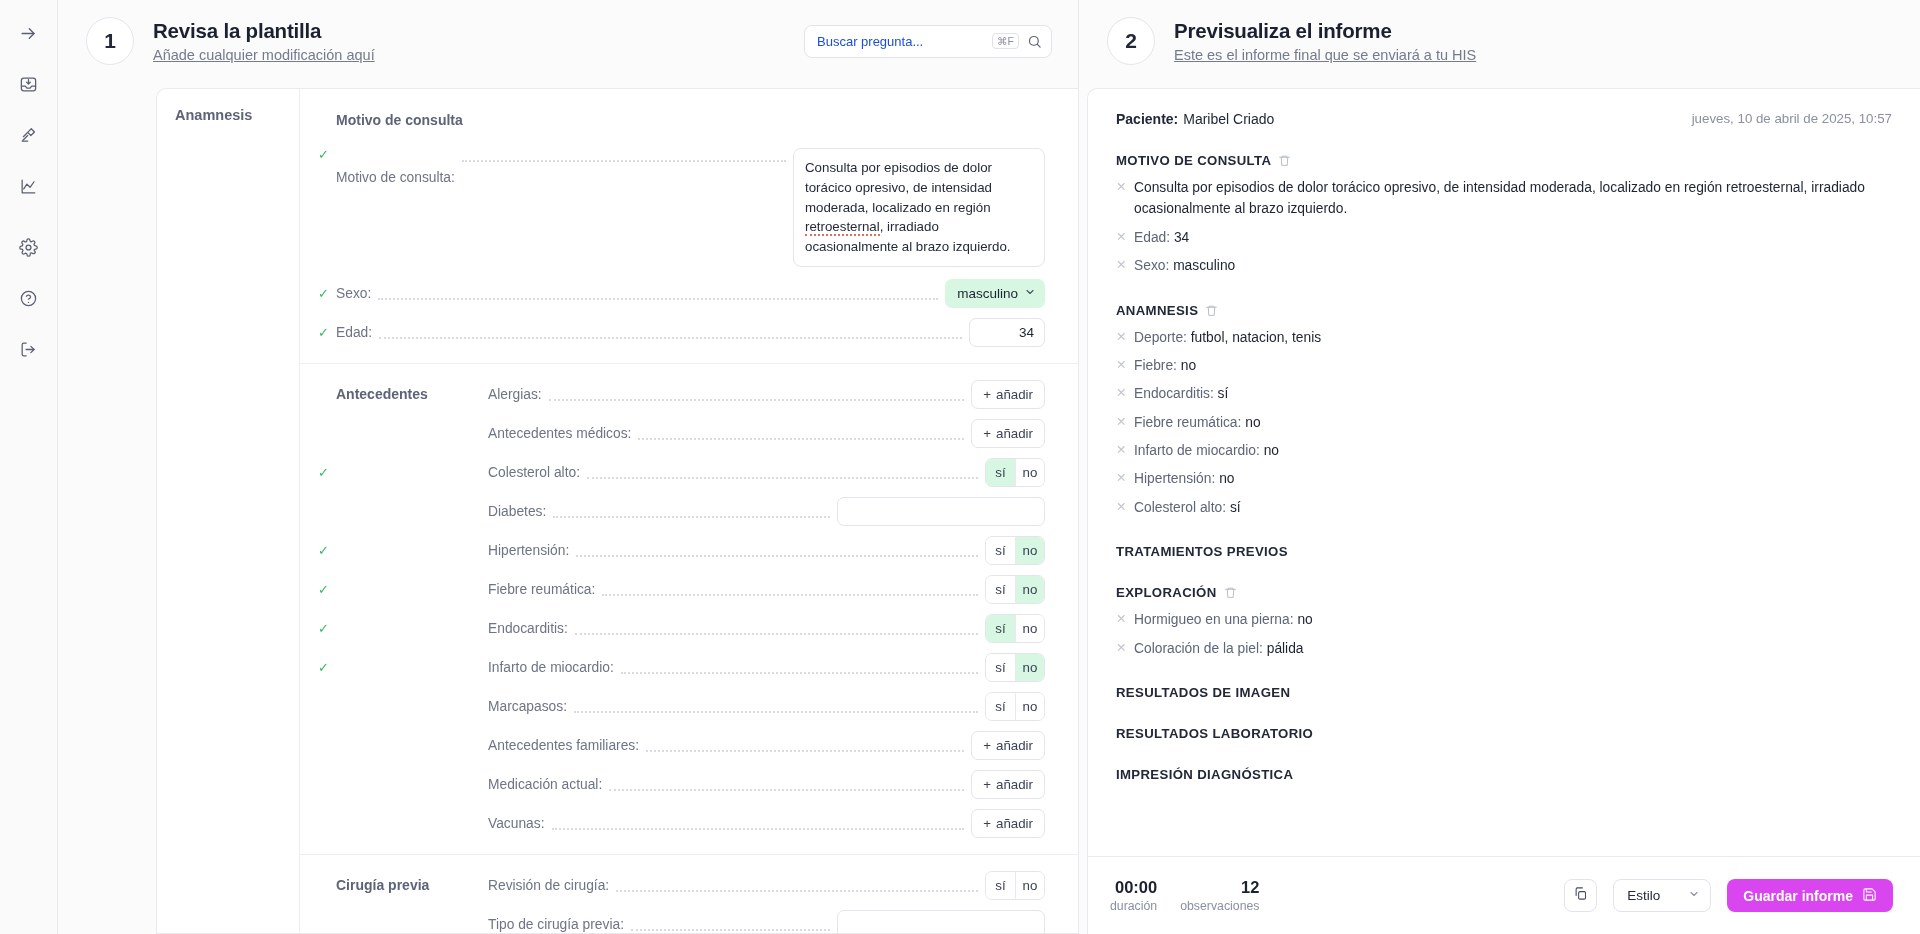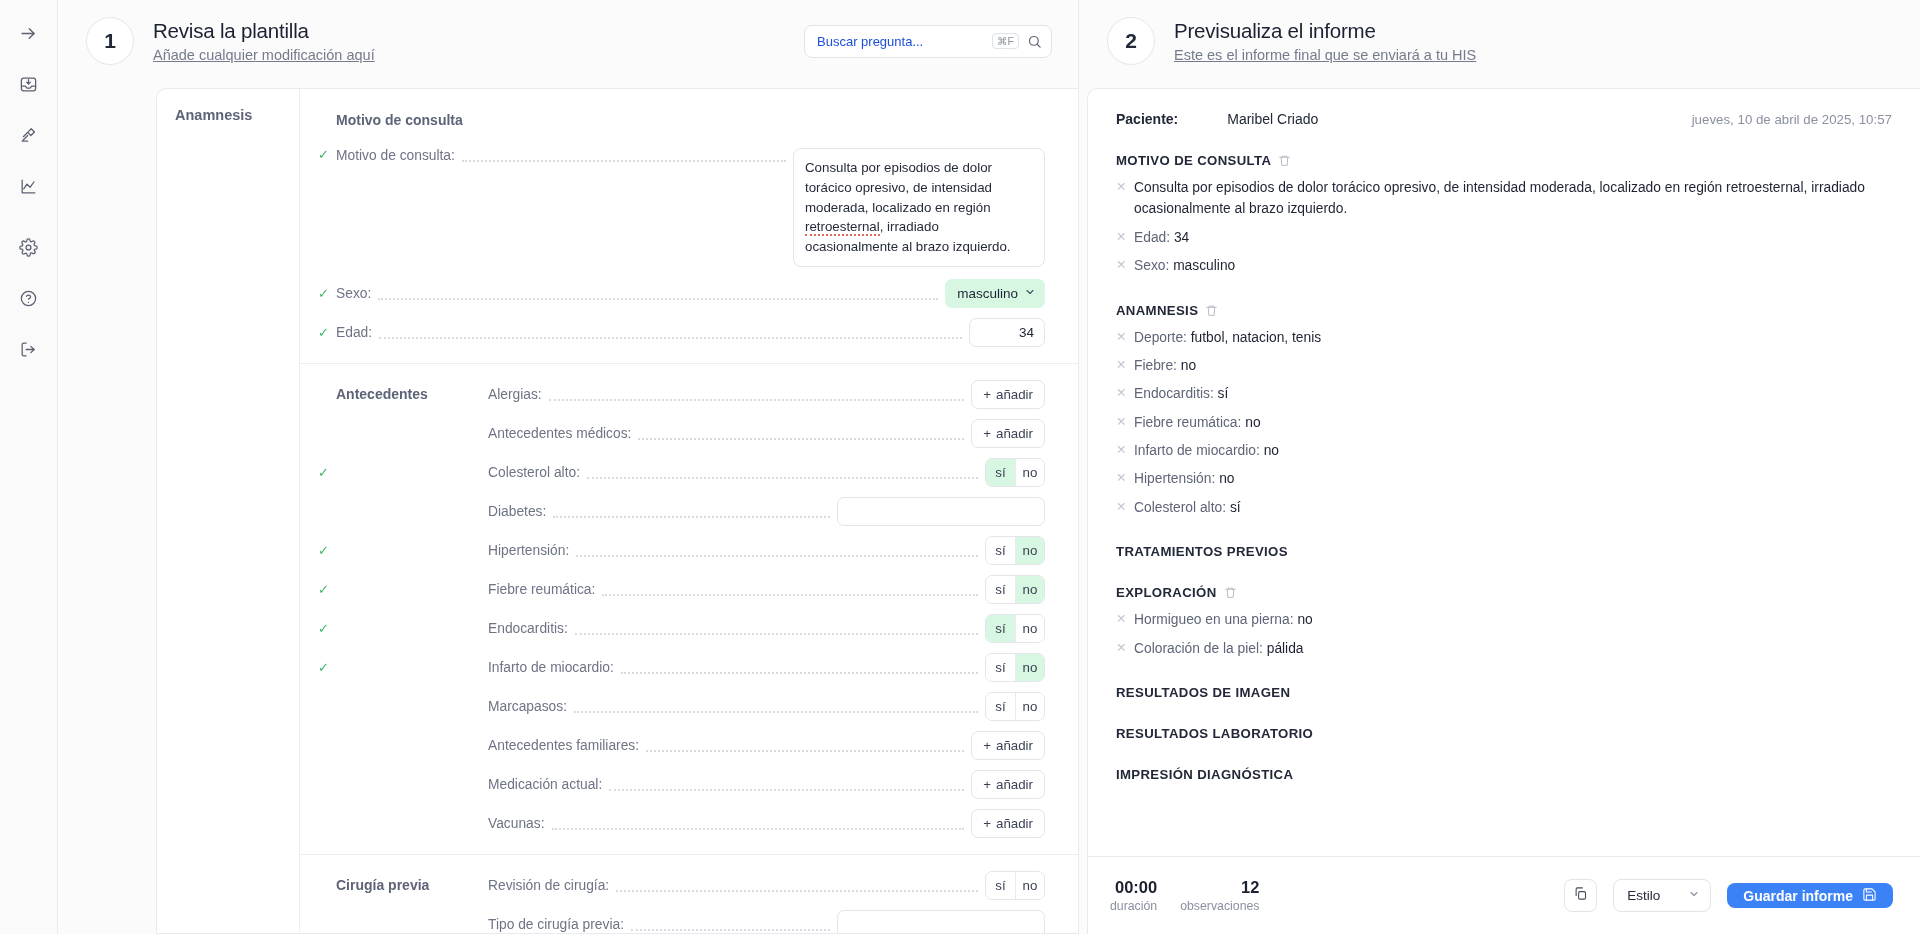--- a/index.html
+++ b/index.html
@@ -35,21 +35,21 @@
   .pane-head {
     display: flex; align-items: center; padding: 12px 26px 0 28px; height: 70px;
   }
   .step-circle {
     width: 48px; height: 48px; border-radius: 50%;
     border: 1px solid #e4e6ec; background: #fff;
     display: flex; align-items: center; justify-content: center;
     font-size: 21px; font-weight: 700; color: #222838; flex: 0 0 48px;
   }
   .head-text { margin-left: 19px; }
-  .head-title { font-size: 20.5px; font-weight: 400; color: #1b2130; letter-spacing: -.2px; }
+  .head-title { font-size: 20.5px; font-weight: 700; color: #1b2130; letter-spacing: -.2px; }
   .head-sub { font-size: 14.5px; color: #757b8c; margin-top: 4px; text-decoration: underline; }
   .head-spacer { flex: 1; }
   .search-box {
     width: 248px; height: 33px; border: 1px solid #e2e4ea; border-radius: 8px;
     background: #fff; display: flex; align-items: center; padding: 0 9px 0 12px;
   }
   .search-ph { font-size: 13px; color: #1d4ed8; flex: 1; }
   .kbd {
     border: 1px solid #e0e2e9; border-radius: 4px; font-size: 10.5px;
     color: #8c92a1; padding: 1px 4px; margin-right: 8px;
@@ -122,21 +122,21 @@
   
   .right-pane {
     flex: 1; height: 934px; background: #fbfbfc;
     border-left: 1px solid #e9eaee; position: relative; overflow: hidden;
   }
   .report-card {
     position: absolute; left: 8px; top: 88px; right: 0; bottom: 0;
     background: #fff; border: 1px solid #e9eaee; border-right: none;
     border-radius: 10px 0 0 0; padding: 22px 28px 0 28px; overflow: hidden;
   }
-  .pat-row { display: flex; align-items: center; gap: 44px; }
+  .pat-row { display: flex; align-items: flex-start; }
   .pat-label { font-size: 14px; font-weight: 700; color: #222838; }
   .pat-name { font-size: 14px; color: #222838; margin-left: 5px; }
   .pat-date { margin-left: auto; font-size: 13.3px; color: #8a90a0; }
 
   .sec-title {
     font-size: 13.2px; font-weight: 700; color: #222838;
     letter-spacing: .35px; display: flex; align-items: center; gap: 7px;
     margin-top: 26px; margin-bottom: 9px;
   }
   .trash { color: #b3b8c4; display: flex; }
@@ -161,21 +161,21 @@
     background: #fff; display: flex; align-items: center; justify-content: center;
     color: #444b5c;
   }
   .sel-btn {
     width: 98px; height: 33px; border: 1px solid #e2e4ea; border-radius: 8px;
     background: #fff; display: flex; align-items: center; padding: 0 10px 0 13px;
     font-size: 13.5px; color: #242a39;
   }
   .sel-btn .chev { margin-left: auto; color: #8a90a0; }
   .save-btn {
-    height: 25px; background: #3b82f6; color: #fff; border-radius: 8px;
+    height: 33px; background: #d946ef; color: #fff; border-radius: 8px;
     display: flex; align-items: center; gap: 9px; padding: 0 16px;
     font-size: 14px; font-weight: 700;
   }
 </style>
 </head>
 <body>
 
 <div class="app">
 
   <div class="rail">
@@ -258,21 +258,21 @@
         <div class="rows-col">
 
           <div class="group">
             <div class="group-inner">
               <div class="row">
                 <div class="check empty">✓</div>
                 <div class="lbl" style="font-weight:700;color:#5d6477;font-size:14px">Motivo de consulta</div>
               </div>
               <div class="row" style="align-items:flex-start;margin-top:12px">
                 <div class="check">✓</div>
-                <div class="lbl" style="margin-top:0">Motivo de consulta:</div>
+                <div class="lbl" style="margin-top:22px">Motivo de consulta:</div>
                 <div class="dots" style="margin-top:6px"></div>
                 <div class="ctl">
                   <div class="bigtext"><span>Consulta por episodios de dolor torácico opresivo, de intensidad moderada, localizado en región </span><span class="sp">retroesternal</span><span>, irradiado ocasionalmente al brazo izquierdo.</span></div>
                 </div>
               </div>
               <div class="row" style="margin-top:10px">
                 <div class="check">✓</div>
                 <div class="lbl">Sexo:</div>
                 <div class="dots"></div>
                 <div class="ctl">

